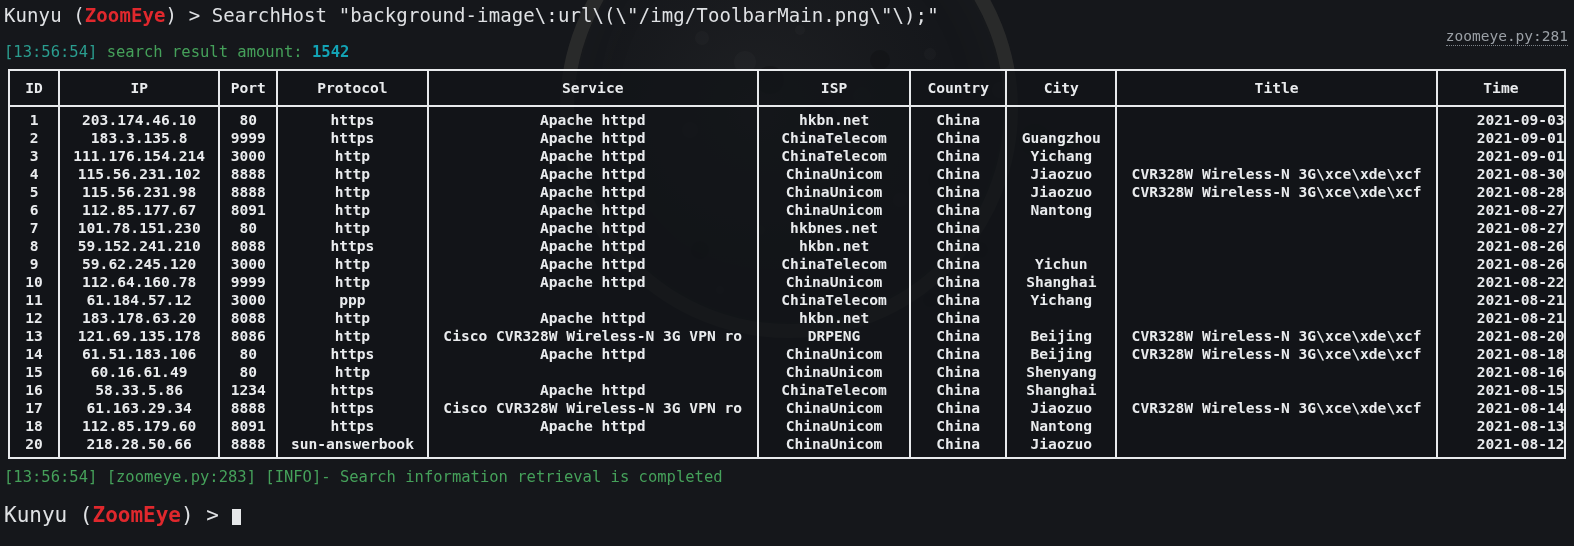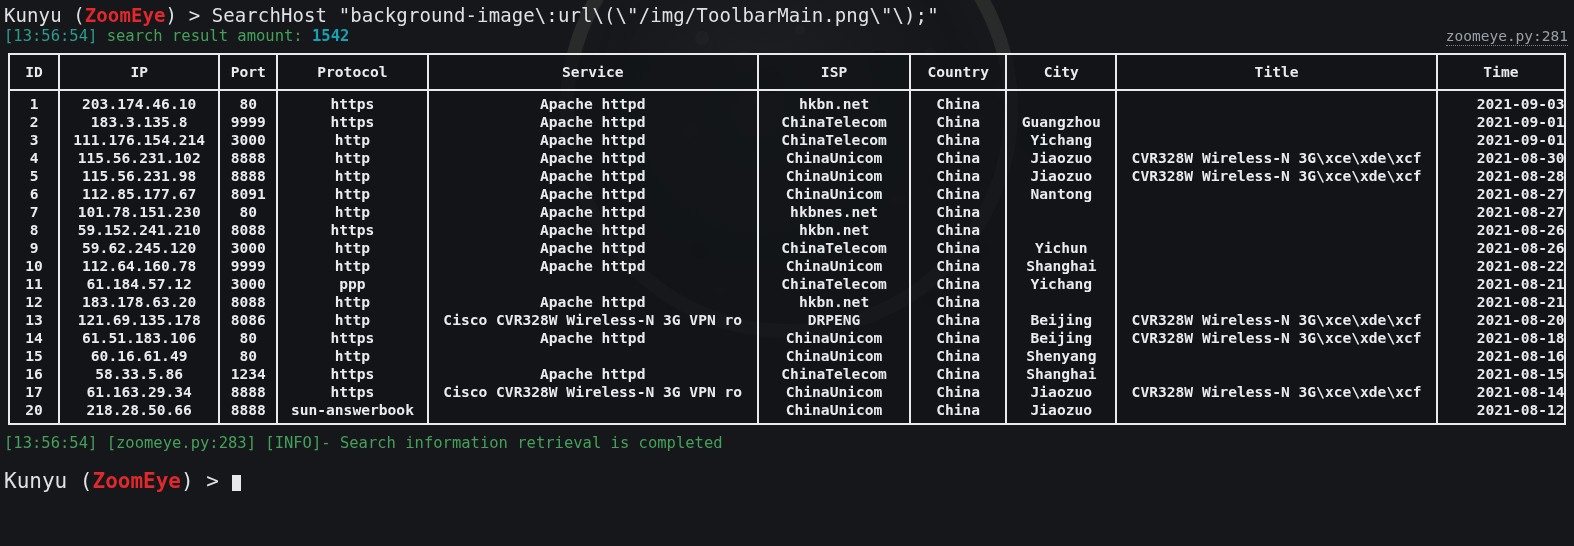--- a/index.html
+++ b/index.html
@@ -55,20 +55,21 @@
     color: #d8dadd;
   }
   #cmdline {
     padding: 6px 0 0 4px;
     font-size: 19px;
     letter-spacing: 0.1px;
   }
   #resultline {
     padding: 3px 0 0 4px;
     font-size: 15.5px;
+    margin-top: 16px;
   }
   .c-white { color: #dfe1e4; }
   .c-red   { color: #e0282d; font-weight: bold; }
   .c-green { color: #45a05a; }
   .c-teal  { color: #2a9d8f; }
   .c-cyan  { color: #13a3b5; font-weight: bold; }
 
   #srcref {
     position: absolute;
     right: 6px;
@@ -424,20 +425,32 @@
           <td>8888</td>
           <td>https</td>
           <td>Cisco CVR328W Wireless-N 3G VPN ro</td>
           <td>ChinaUnicom</td>
           <td>China</td>
           <td>Jiaozuo</td>
           <td>CVR328W Wireless-N 3G\xce\xde\xcf</td>
           <td>2021-08-14</td>
         </tr>
         <tr>
+          <td>18</td>
+          <td>112.85.179.60</td>
+          <td>8091</td>
+          <td>https</td>
+          <td>Apache httpd</td>
+          <td>ChinaUnicom</td>
+          <td>China</td>
+          <td>Nantong</td>
+          <td></td>
+          <td>2021-08-13</td>
+        </tr>
+        <tr>
           <td>20</td>
           <td>218.28.50.66</td>
           <td>8888</td>
           <td>sun-answerbook</td>
           <td></td>
           <td>ChinaUnicom</td>
           <td>China</td>
           <td>Jiaozuo</td>
           <td></td>
           <td>2021-08-12</td>

